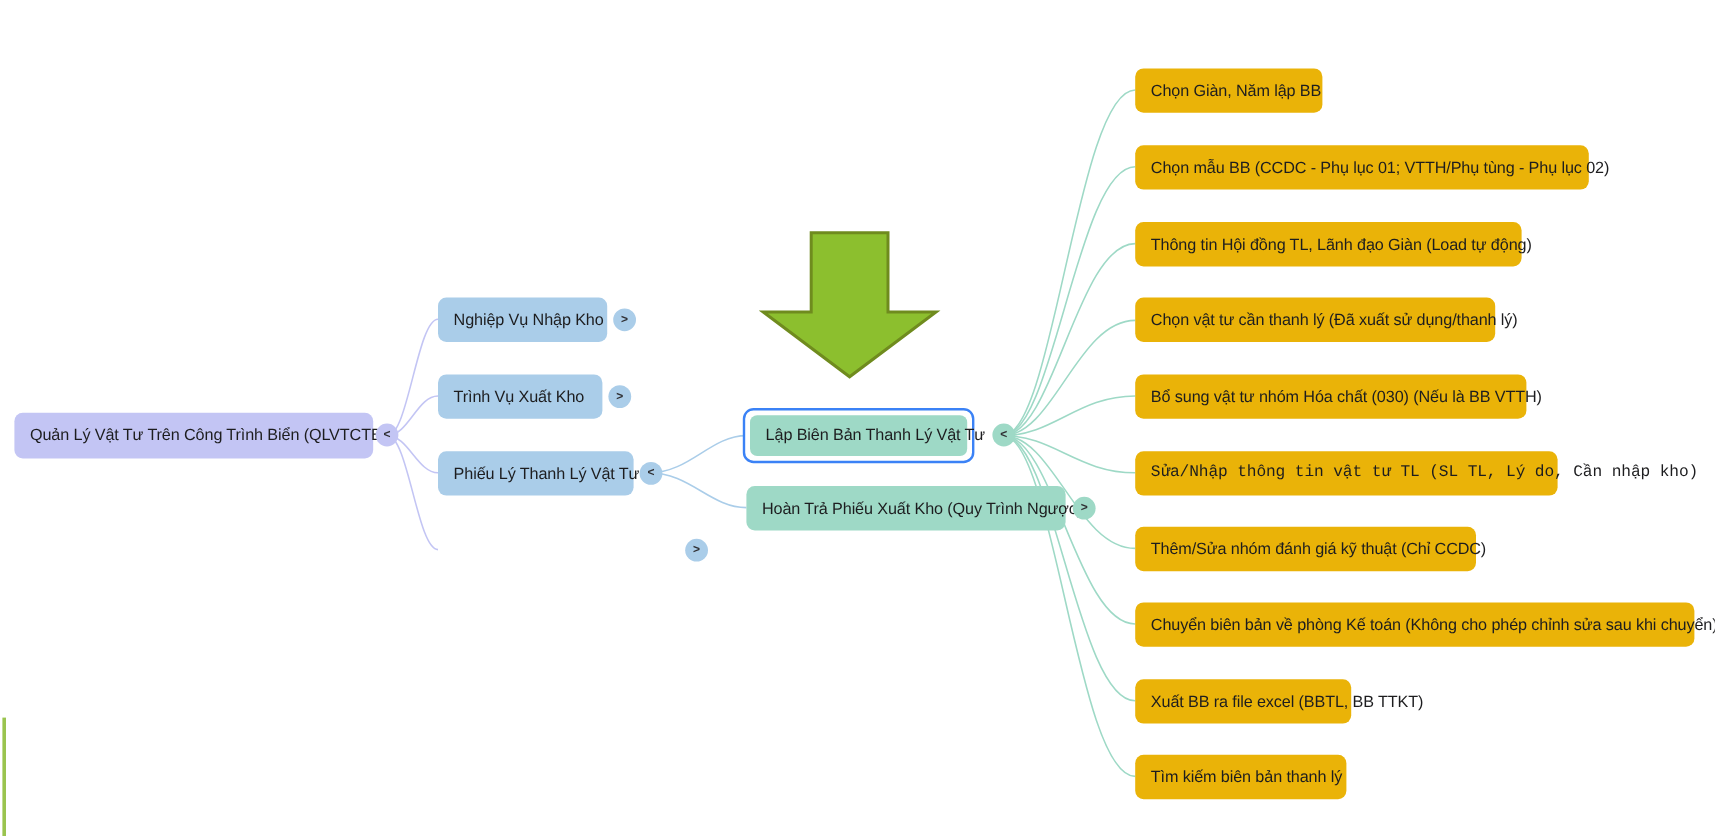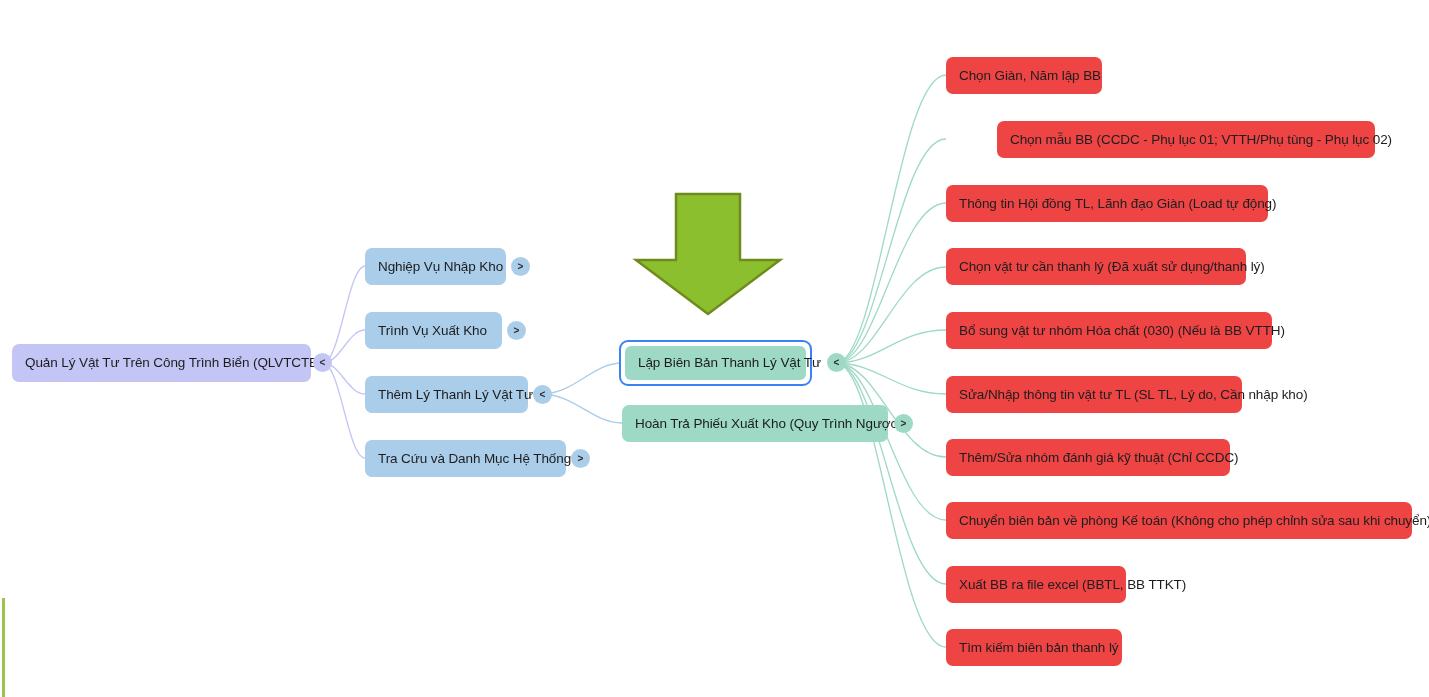--- a/index.html
+++ b/index.html
@@ -46,21 +46,21 @@
     background: #c3c5f4;
     font-size: 13.5px;
   }
   .node-l2 {
     background: #aacde9;
   }
   .node-l3 {
     background: #9ed9c6;
   }
   .node-leaf {
-    background: #ef4444;
+    background: #eab308;
   }
 
   
   .node-selected {
     border: 2px solid #3b82f6;
     background: #ffffff;
     padding: 0;
     border-radius: 9px;
   }
   .node-selected .inner {
@@ -159,29 +159,26 @@
   </div>
 
   <div class="node node-l2" style="left:365px; top:312px; width:137px; height:37px;">
     <span>Trình Vụ Xuất Kho</span>
   </div>
   <div class="toggle t-l2" style="left:507px; top:321px;">
     <span>&gt;</span>
   </div>
 
   <div class="node node-l2" style="left:365px; top:376px; width:163px; height:37px;">
-    <span>Thêm Lý Thanh Lý Vật Tư</span>
+    <span>Phiếu Lý Thanh Lý Vật Tư</span>
   </div>
   <div class="toggle t-l2" style="left:533px; top:385px;">
     <span>&lt;</span>
   </div>
 
-  <div class="node node-l2" style="left:365px; top:440px; width:201px; height:37px;">
-    <span>Tra Cứu và Danh Mục Hệ Thống</span>
-  </div>
   <div class="toggle t-l2" style="left:571px; top:449px;">
     <span>&gt;</span>
   </div>
 
   <div class="node node-selected" style="left:619px; top:340px; width:193px; height:46px;">
     <div class="inner">
       <span>Lập Biên Bản Thanh Lý Vật Tư</span>
     </div>
   </div>
   <div class="toggle t-l3" style="left:827px; top:353px;">
@@ -191,33 +188,33 @@
   <div class="node node-l3" style="left:622px; top:405px; width:266px; height:37px;">
     <span>Hoàn Trả Phiếu Xuất Kho (Quy Trình Ngược)</span>
   </div>
   <div class="toggle t-l3" style="left:894px; top:414px;">
     <span>&gt;</span>
   </div>
 
   <div class="node node-leaf" style="left:946px; top:57px; width:156px; height:37px;">
     <span>Chọn Giàn, Năm lập BB</span>
   </div>
-  <div class="node node-leaf" style="left:997px; top:121px; width:378px; height:37px;">
+  <div class="node node-leaf" style="left:946px; top:121px; width:378px; height:37px;">
     <span>Chọn mẫu BB (CCDC - Phụ lục 01; VTTH/Phụ tùng - Phụ lục 02)</span>
   </div>
   <div class="node node-leaf" style="left:946px; top:185px; width:322px; height:37px;">
     <span>Thông tin Hội đồng TL, Lãnh đạo Giàn (Load tự động)</span>
   </div>
   <div class="node node-leaf" style="left:946px; top:248px; width:300px; height:37px;">
     <span>Chọn vật tư cần thanh lý (Đã xuất sử dụng/thanh lý)</span>
   </div>
   <div class="node node-leaf" style="left:946px; top:312px; width:326px; height:37px;">
     <span>Bổ sung vật tư nhóm Hóa chất (030) (Nếu là BB VTTH)</span>
   </div>
-  <div class="node node-leaf" style="left:946px; top:376px; width:296px; height:37px;">
+  <div class="node node-leaf" style="left:946px; top:376px; width:352px; height:37px;font-family:Liberation Mono, monospace;">
     <span>Sửa/Nhập thông tin vật tư TL (SL TL, Lý do, Cần nhập kho)</span>
   </div>
   <div class="node node-leaf" style="left:946px; top:439px; width:284px; height:37px;">
     <span>Thêm/Sửa nhóm đánh giá kỹ thuật (Chỉ CCDC)</span>
   </div>
   <div class="node node-leaf" style="left:946px; top:502px; width:466px; height:37px;">
     <span>Chuyển biên bản về phòng Kế toán (Không cho phép chỉnh sửa sau khi chuyển)</span>
   </div>
   <div class="node node-leaf" style="left:946px; top:566px; width:180px; height:37px;">
     <span>Xuất BB ra file excel (BBTL, BB TTKT)</span>

